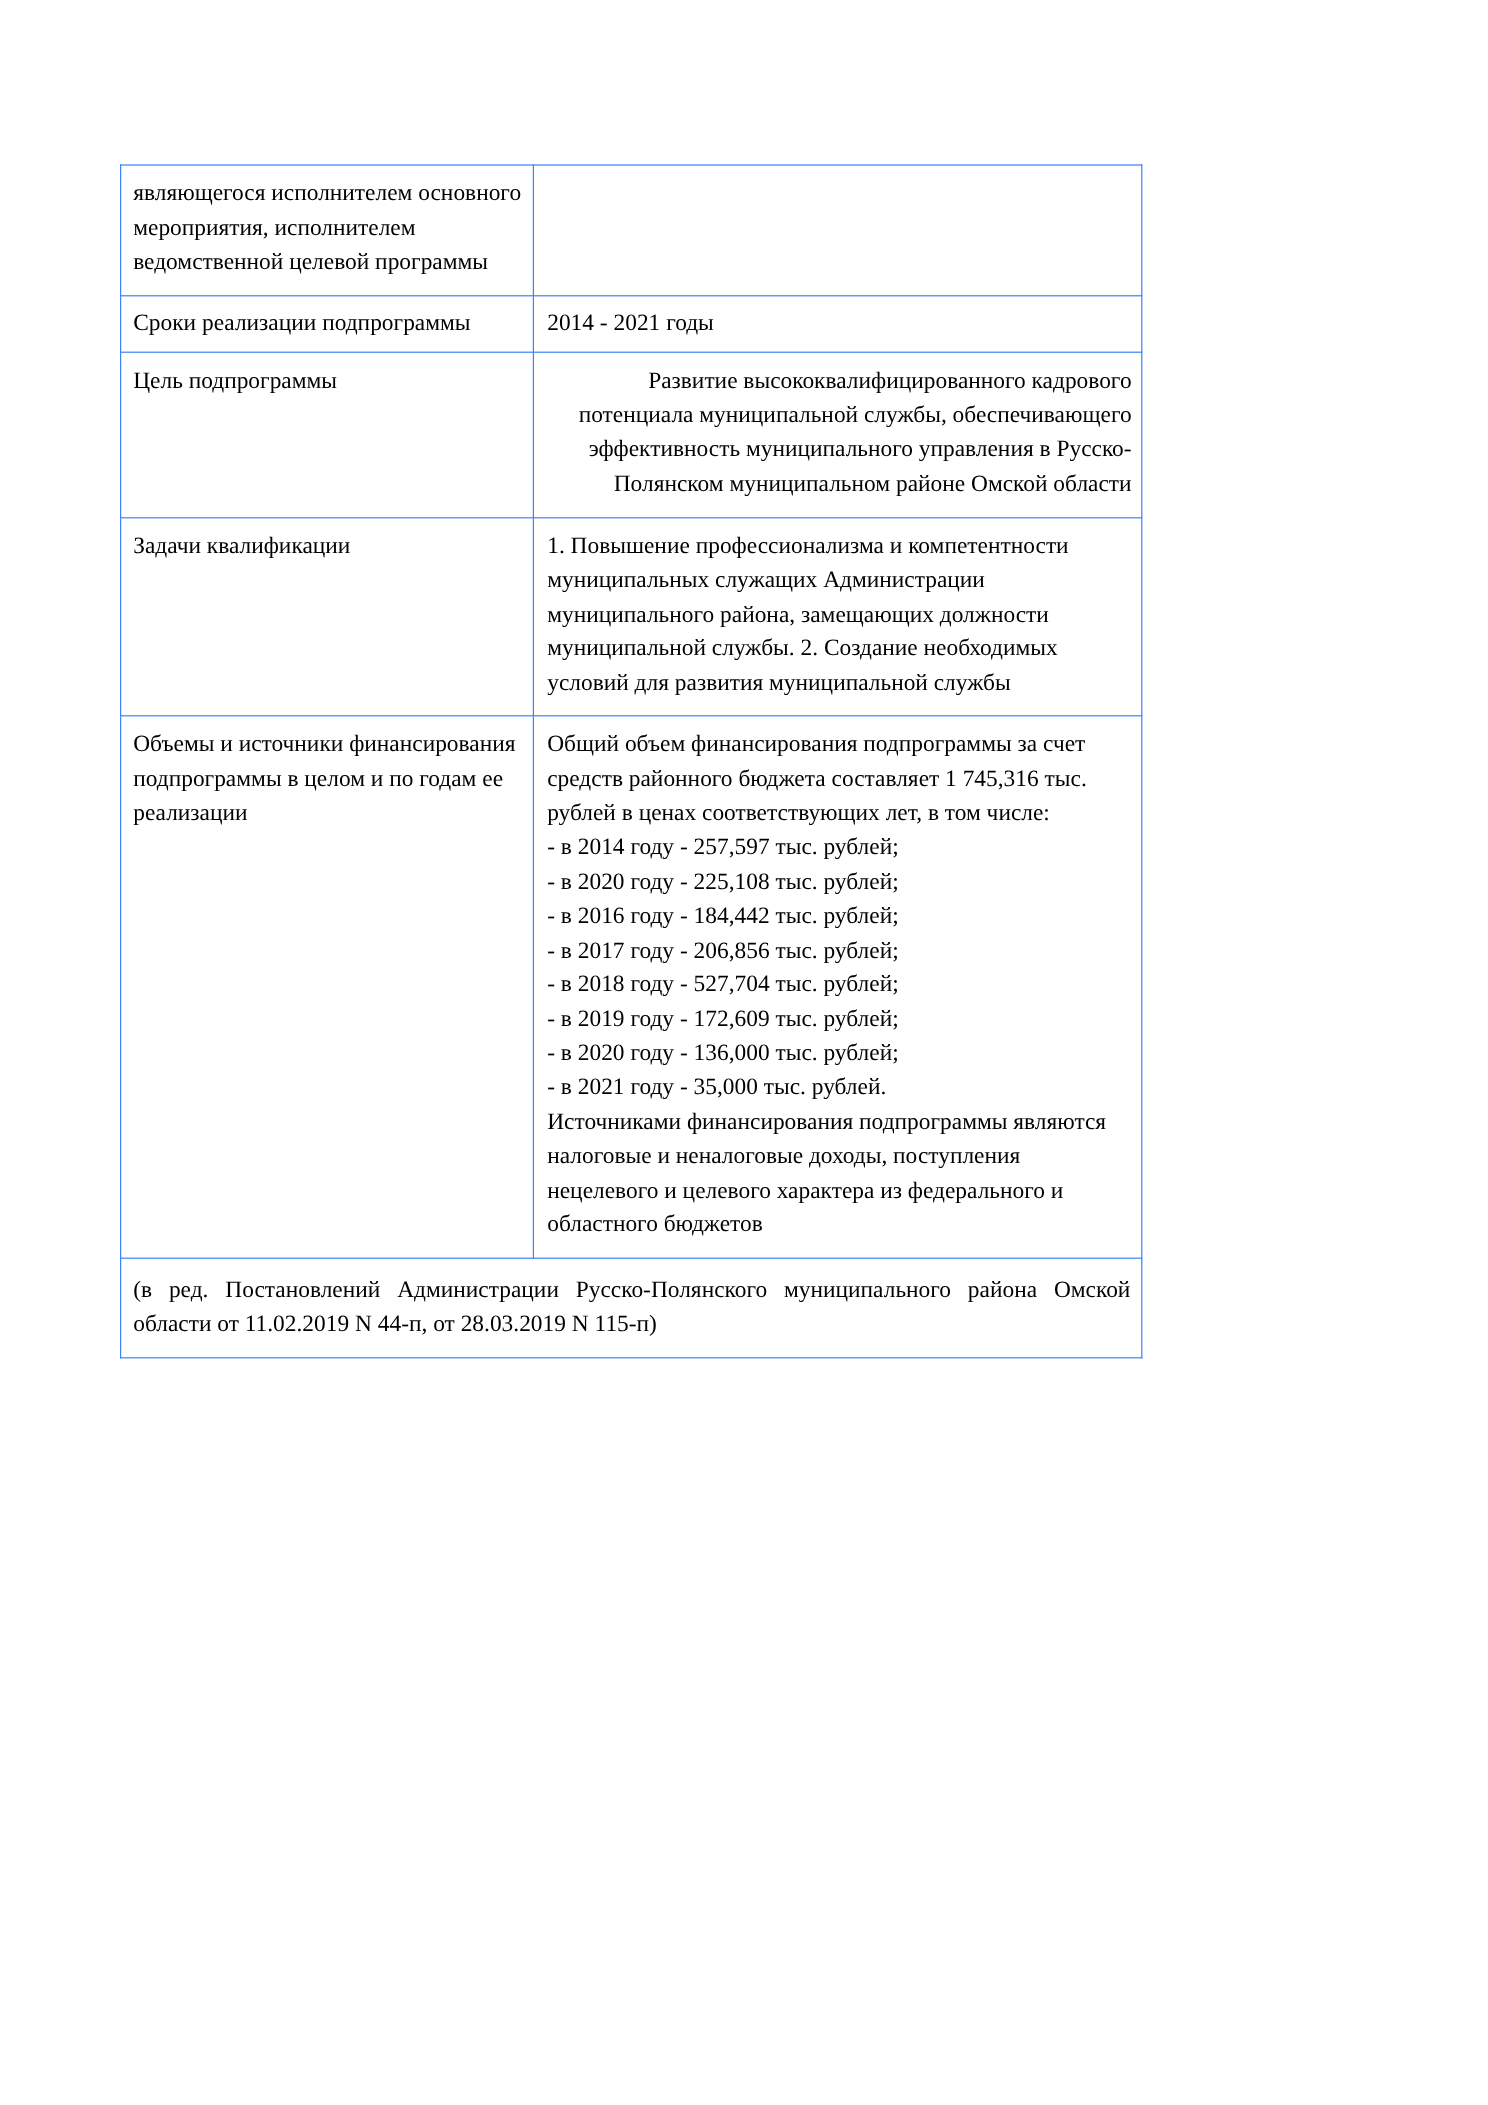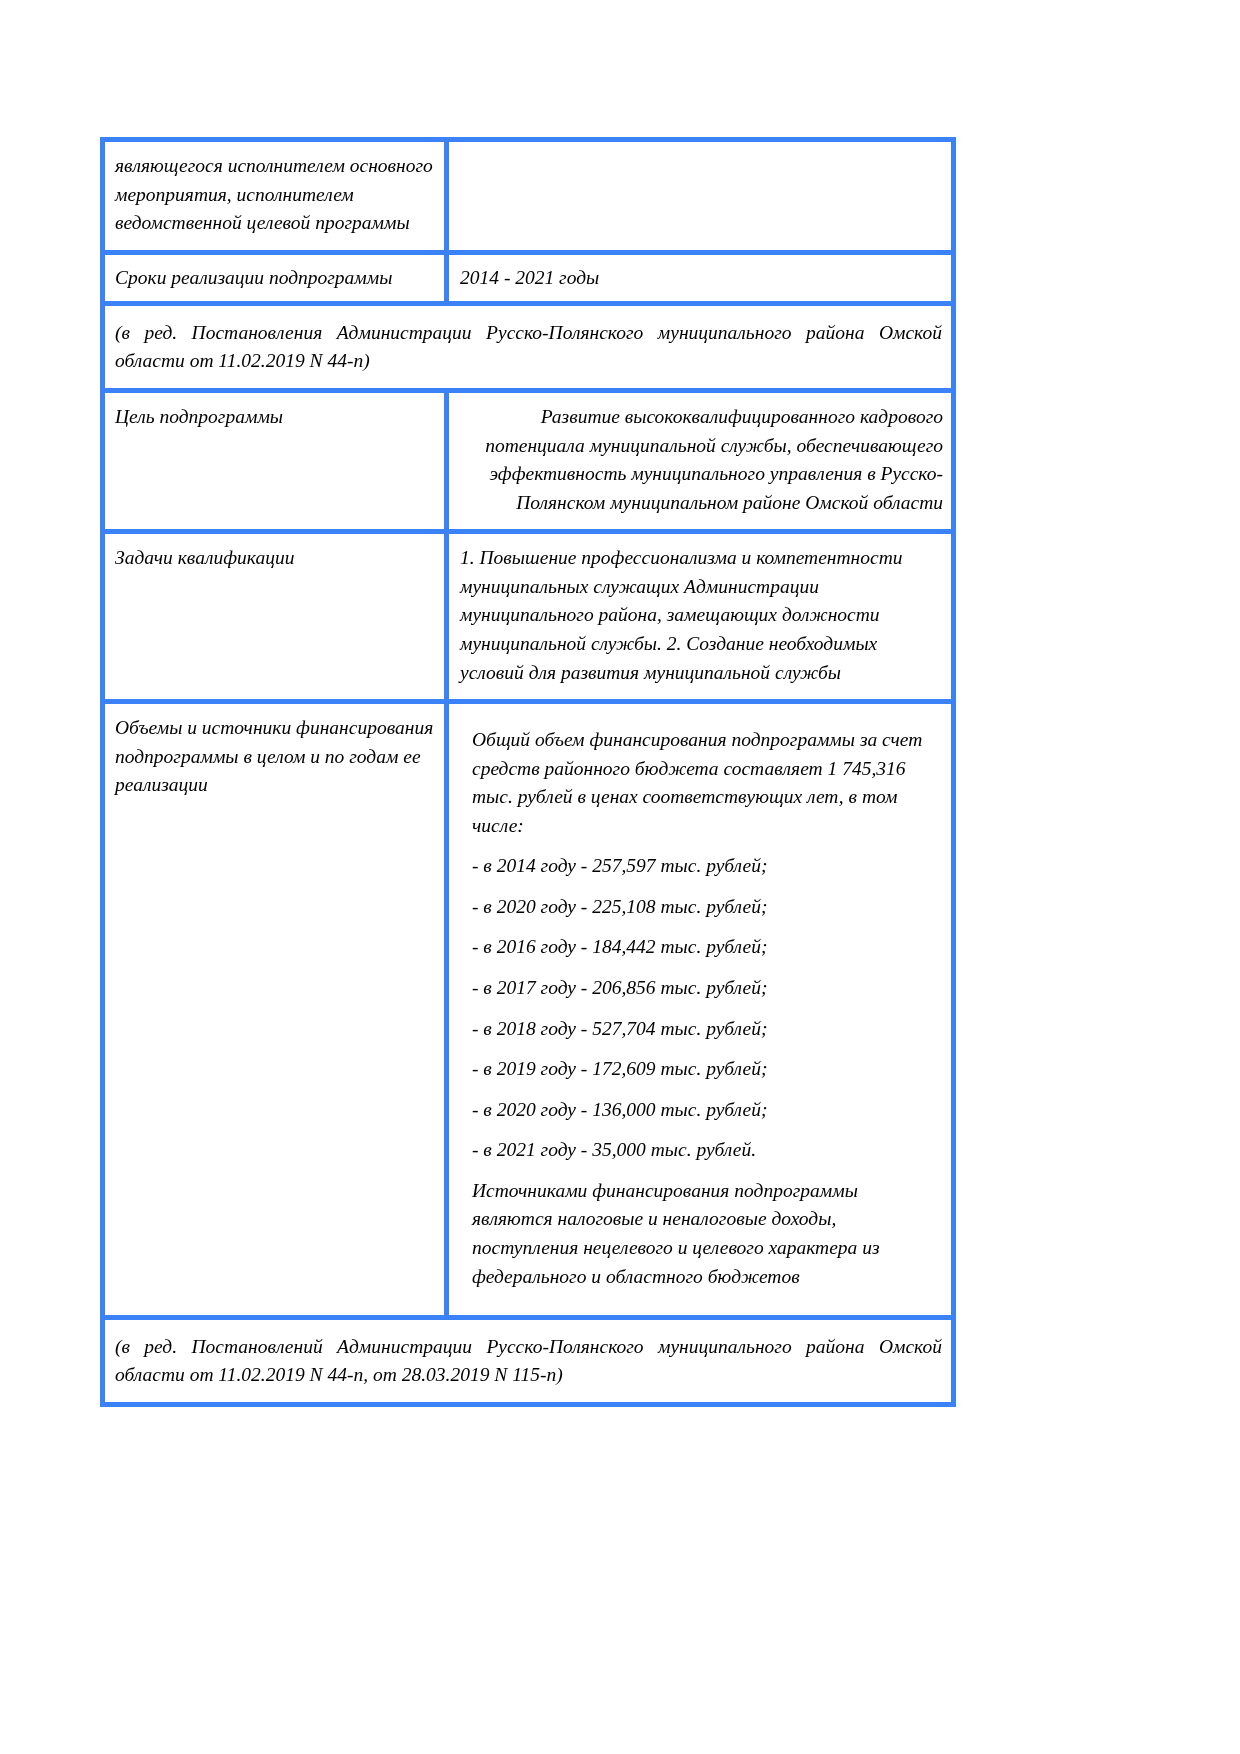--- a/index.html
+++ b/index.html
@@ -22,24 +22,23 @@
     box-sizing: border-box;
     padding: 137px 0 0 0;
   }
   .doc-table {
     width: 851px;
     margin: 0 auto 0 100px;
     border-collapse: collapse;
     table-layout: fixed;
   }
   .doc-table td {
-    border: 5px solid #3b82f6;
+    border: 1px solid #3b82f6;
     vertical-align: top;
     padding: 0;
-    font-style: italic;
   }
   .col-label { width: 344px; }
   .col-value { width: 507px; }
 
   .cell-inner {
     padding: 10px 8px 12px 10px;
     font-size: 19.5px;
     line-height: 1.465;
   }
   .cell-inner.value {
@@ -57,21 +56,21 @@
     margin: 0;
   }
   .note-cell .cell-inner {
     padding: 13px 9px 13px 10px;
     text-align: justify;
     text-justify: inter-word;
     font-size: 19.5px;
     line-height: 1.43;
   }
   .nowrap-line { white-space: nowrap; }
-  .fin-list p { margin: 12px; }
+  .fin-list p { margin: 0; }
 </style>
 </head>
 <body>
 
 <div class="page">
 
   <table class="doc-table">
     <colgroup>
       <col class="col-label">
       <col class="col-value">
@@ -90,25 +89,20 @@
 
       <tr>
         <td>
           <div class="cell-inner tight">Сроки реализации подпрограммы</div>
         </td>
         <td>
           <div class="cell-inner value tight">2014 - 2021 годы</div>
         </td>
       </tr>
 
-      <tr>
-        <td class="note-cell" colspan="2">
-          <div class="cell-inner">(в ред. Постановления Администрации Русско-Полянского муниципального района Омской области от 11.02.2019 N 44-п)</div>
-        </td>
-      </tr>
 
       <tr>
         <td>
           <div class="cell-inner">Цель подпрограммы</div>
         </td>
         <td>
           <div class="cell-inner value-indent">Развитие высококвалифицированного кадрового потенциала муниципальной службы, обеспечивающего эффективность муниципального управления в Русско-Полянском муниципальном районе Омской области</div>
         </td>
       </tr>
 

